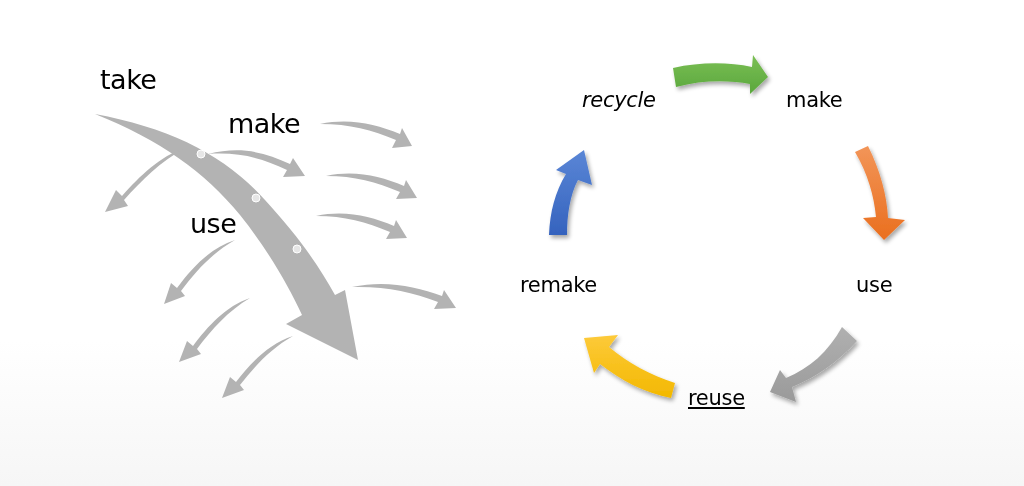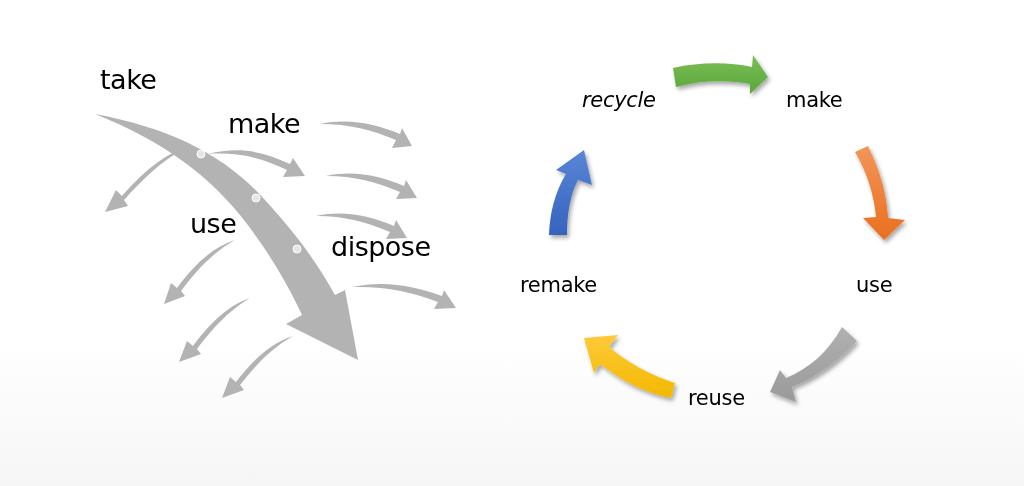--- a/index.html
+++ b/index.html
@@ -101,21 +101,20 @@
 
       <path fill="url(#g-blue)" d="M549,235 L567,235 C567,215 570,195 578,180 L592,185 L584,150 L556,170 L566,174
                C555,192 550,212 549,235 Z"></path>
     </g>
   </svg>
 
   
   <div class="lbl lbl-linear" style="left:100px; top:64px;">take</div>
   <div class="lbl lbl-linear" style="left:228px; top:108px;">make</div>
   <div class="lbl lbl-linear" style="left:190px; top:208px;">use</div>
-  <div class="lbl lbl-linear" style="left:331px; top:231px;">dispose</div>
 
   
   <div class="lbl lbl-cycle" style="left:582px; top:88px;font-style:italic;">recycle</div>
   <div class="lbl lbl-cycle" style="left:786px; top:88px;">make</div>
   <div class="lbl lbl-cycle" style="left:856px; top:273px;">use</div>
-  <div class="lbl lbl-cycle" style="left:688px; top:386px;">reuse</div>
+  <div class="lbl lbl-cycle" style="left:688px; top:386px;text-decoration:underline;">reuse</div>
   <div class="lbl lbl-cycle" style="left:520px; top:273px;text-align:right;">remake</div>
 </div>
 
 </body></html>

